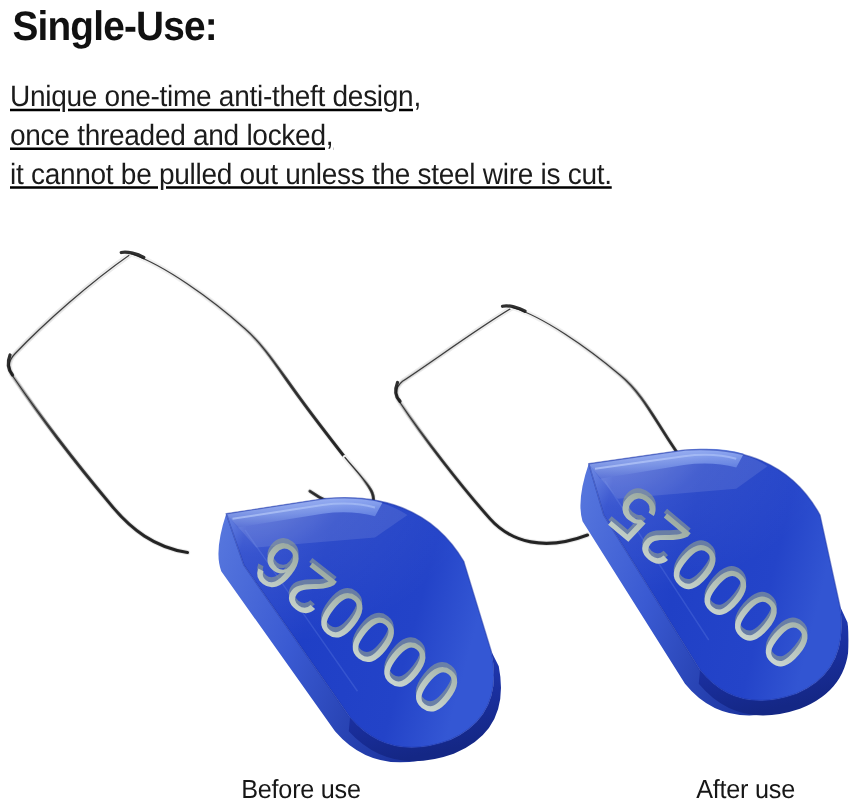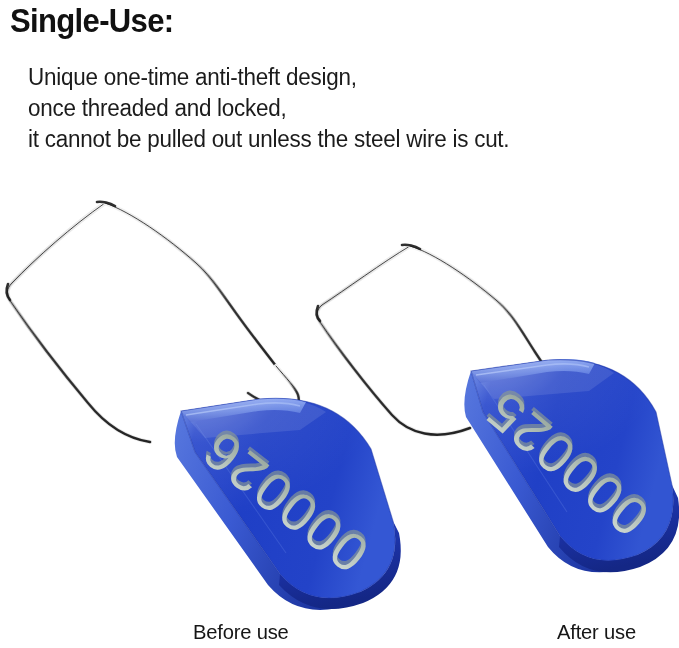--- a/index.html
+++ b/index.html
@@ -15,21 +15,21 @@
   
   .text-block{position:absolute;left:0;top:0;width:679px;}
   .heading{
     position:absolute;left:10px;top:2px;
     font-size:33px;font-weight:700;color:#111111;
     letter-spacing:-0.7px;
     font-family:"Liberation Sans", sans-serif;
     transform:scaleX(0.94);transform-origin:left top;
     white-space:nowrap;
   }
-  .body-lines{position:absolute;left:28px;top:62px;}
+  .body-lines{position:absolute;left:8px;top:62px;text-decoration:underline;}
   .body-line{
     font-size:23.5px;color:#1b1b1b;font-weight:400;
     letter-spacing:-0.25px;line-height:31px;
     white-space:nowrap;
     transform:scaleX(0.955);transform-origin:left top;
   }
 
   
   .caption{
     position:absolute;

